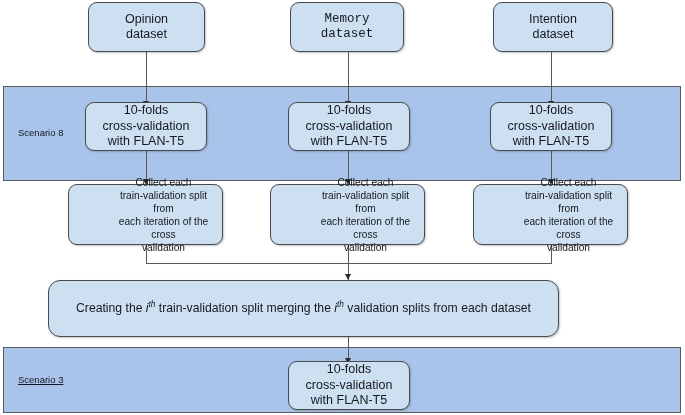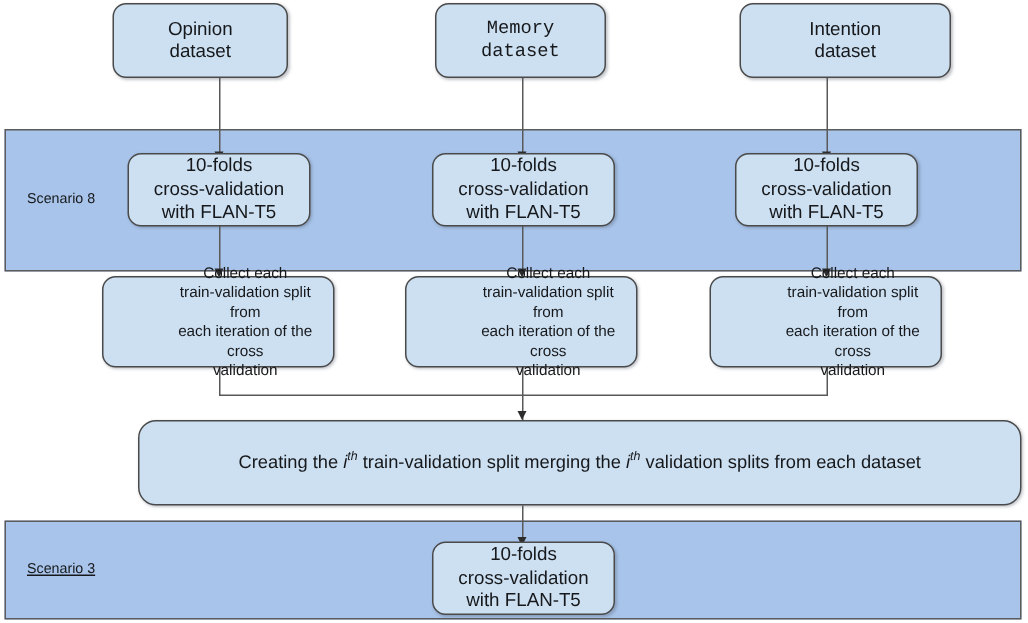--- a/index.html
+++ b/index.html
@@ -129,29 +129,29 @@
 
   <div class="vline" style="left:146px; top:245px; height:19px;"></div>
   <div class="vline" style="left:551px; top:245px; height:19px;"></div>
   <div class="hline" style="left:146px; top:263px; width:406px;"></div>
   <div class="vline" style="left:348px; top:245px; height:35px;"></div>
   <div class="arrowhead" style="left:345px; top:274px;"></div>
 
   <div class="vline" style="left:348px; top:337px; height:24px;"></div>
   <div class="arrowhead" style="left:345px; top:358px;"></div>
 
-  <div class="node node-dataset" style="left:75px; top:2px; width:117px; height:50px;">
+  <div class="node node-dataset" style="left:88px; top:2px; width:117px; height:50px;">
     <span class="txt">Opinion
 dataset</span>
   </div>
   <div class="node node-dataset" style="left:290px; top:2px; width:114px; height:50px;font-family:Liberation Mono, monospace;">
     <span class="txt">Memory
 dataset</span>
   </div>
-  <div class="node node-dataset" style="left:493px; top:2px; width:141px; height:50px;">
+  <div class="node node-dataset" style="left:493px; top:2px; width:120px; height:50px;">
     <span class="txt">Intention
 dataset</span>
   </div>
 
   <div class="node node-cv" style="left:85px; top:102px; width:122px; height:49px;">
     <span class="txt">10-folds
 cross-validation
 with FLAN-T5</span>
   </div>
   <div class="node node-cv" style="left:288px; top:102px; width:122px; height:49px;">
@@ -177,21 +177,21 @@
 each iteration of the cross
 validation</span>
   </div>
   <div class="node node-collect" style="left:473px; top:184px; width:155px; height:61px;">
     <span class="txt">Collect each
 train-validation split from
 each iteration of the cross
 validation</span>
   </div>
 
-  <div class="node node-merge" style="left:48px; top:280px; width:589px; height:57px;margin-left:44px;">
+  <div class="node node-merge" style="left:48px; top:280px; width:511px; height:57px;">
     <span class="txt"><span>Creating the </span><i>i</i><sup>th</sup><span> train-validation split merging the </span><i>i</i><sup>th</sup><span> validation splits from each dataset</span></span>
   </div>
 
   <div class="node node-cv" style="left:288px; top:361px; width:122px; height:49px;">
     <span class="txt">10-folds
 cross-validation
 with FLAN-T5</span>
   </div>
 
 </div>

